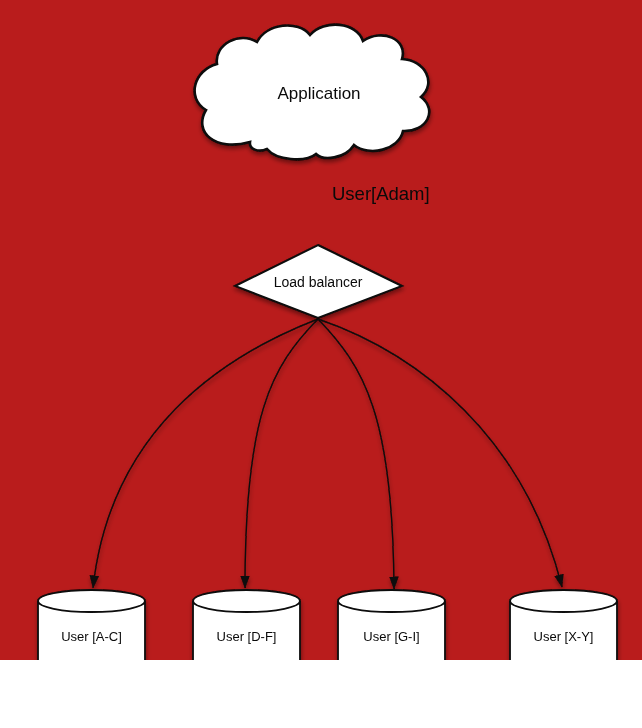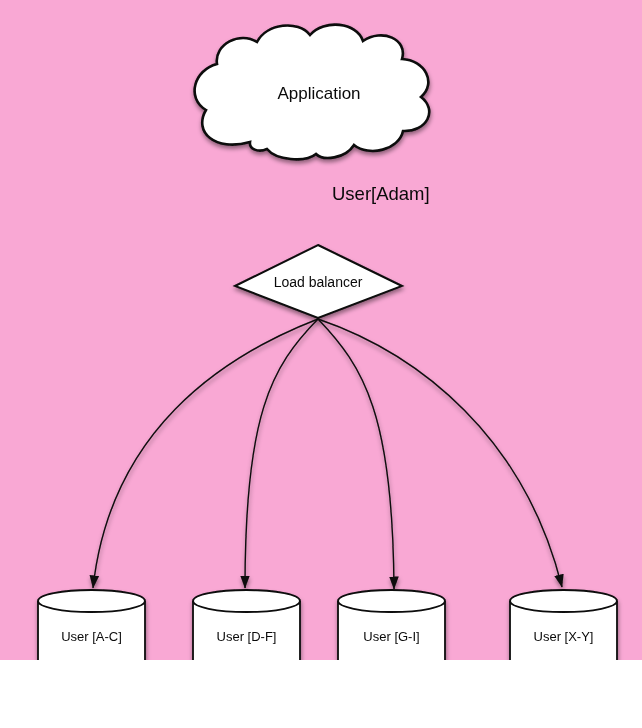--- a/index.html
+++ b/index.html
@@ -4,21 +4,21 @@
 <style>
   html, body {
     margin: 0;
     padding: 0;
     background: #ffffff;
   }
   .canvas {
     position: relative;
     width: 642px;
     height: 660px;
-    background: #f9a8d4;
+    background: #b91c1c;
     overflow: hidden;
   }
   svg {
     display: block;
   }
   .node-label {
     font-family: "Liberation Sans", sans-serif;
     fill: #0a0a0a;
   }
   .edge-label {

